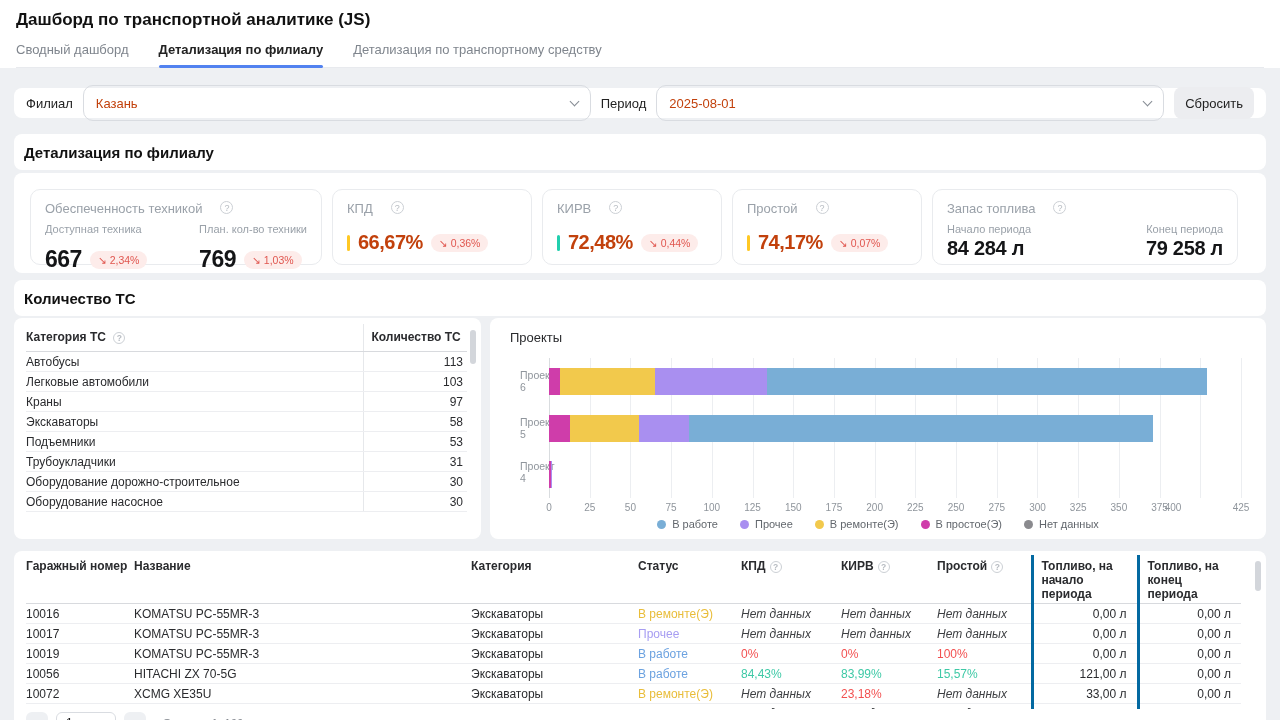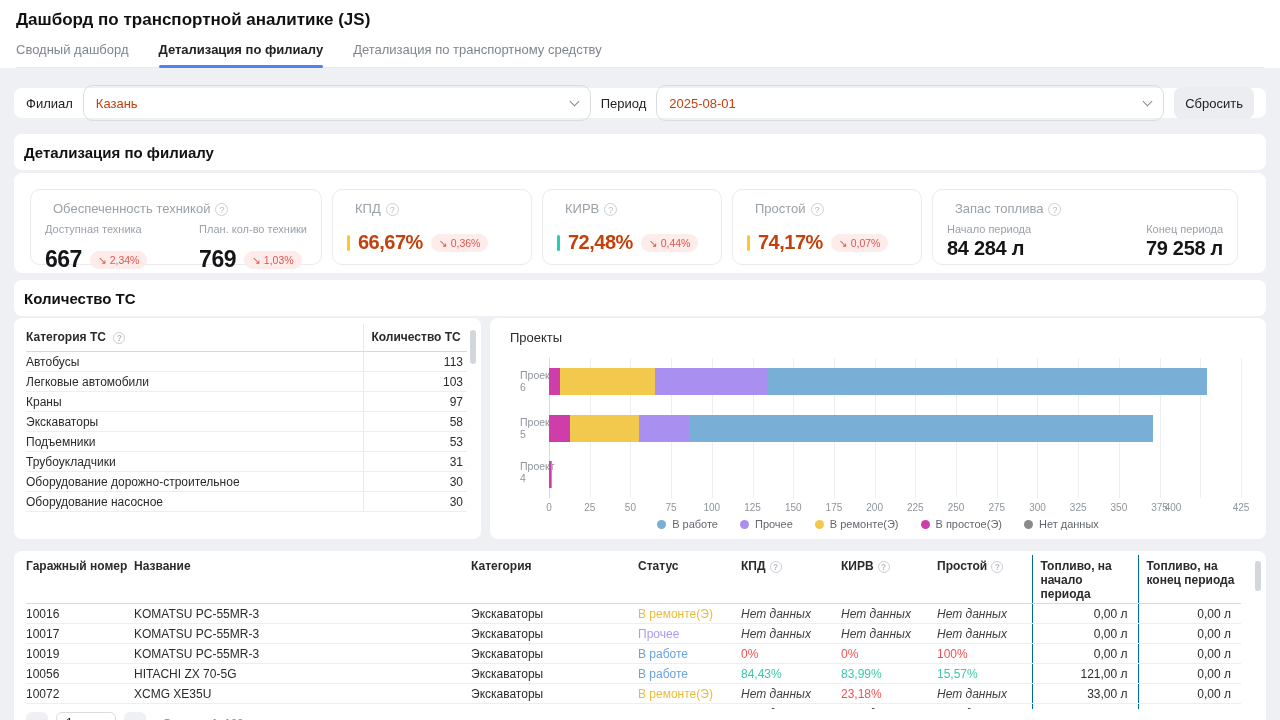--- a/index.html
+++ b/index.html
@@ -28,21 +28,21 @@
   .reset-btn { height:32px; padding:0 11px; background:#ecedf0; border:none; border-radius:8px;
     font-size:13px; font-family:inherit; color:#222; cursor:pointer; white-space:nowrap; }
 
   
   .title-band { height:36px; display:flex; align-items:center; padding:0 10px; }
   .sec-title { font-size:15px; font-weight:700; color:#111; }
 
   
   .kpi-band { margin-top:3px; height:100px; padding:16px 16px 0 16px; display:flex; gap:10px; }
   .kpi-card { border:1px solid #e9ebee; border-radius:10px; height:76px; padding:11px 14px; }
-  .card-title { display:flex; align-items:flex-end; gap:5px; font-size:13px; color:#9aa1a9;margin-left:8px; }
+  .card-title { display:flex; align-items:flex-start; gap:18px; font-size:13px; color:#9aa1a9; }
   .info { display:inline-block; width:13px; height:13px; border:1px solid #ccd0d5; border-radius:50%;
     font-size:9px; line-height:12px; text-align:center; color:#b6bbc1; cursor:pointer; }
   .metrics-row { display:flex; justify-content:space-between; margin-top:7px; }
   .metric-label { font-size:11px; color:#9aa1a9; }
   .value-row { display:flex; align-items:center; gap:8px; margin-top:11px; }
   .big-num { font-size:23px; font-weight:700; letter-spacing:-0.5px; color:#141517; }
   .pct-row { display:flex; align-items:center; gap:8px; margin-top:15px; }
   .accent { width:3px; height:16px; border-radius:2px; }
   .pct-num { font-size:20px; font-weight:700; letter-spacing:-0.5px; color:#c2410c; }
   .badge { background:#fdecea; color:#e0564f; font-size:10.5px; border-radius:10px;
@@ -78,21 +78,21 @@
   .leg-item { display:flex; align-items:center; gap:6px; font-size:11px; color:#62676d; }
   .leg-dot { width:9px; height:9px; border-radius:50%; }
 
   
   .main-card { margin-top:12px; height:185px; padding:4px 12px 0 12px; position:relative; overflow:hidden; }
   .main-table { width:1215px; table-layout:fixed; }
   .main-table th { text-align:left; vertical-align:top; font-weight:700; color:#2a2b2e;
     padding:4px 6px 2px 0; line-height:14px; border-bottom:1px solid #d8dade; height:30px; }
   .main-table td { height:20px; padding:0 6px 0 0; border-bottom:1px solid #edeef1; color:#2a2b2e;
     white-space:nowrap; overflow:hidden; }
-  .main-table .sep { border-left:1px solid #0369a1; padding-left:8px; }
+  .main-table .sep { border-left:3px solid #0369a1; padding-left:8px; }
   .main-table .num { text-align:right; padding-right:10px; }
   .c-nodata { font-style:italic; }
   .info-sm { width:12px; height:12px; line-height:11px; font-size:8.5px; margin-left:4px; }
 
   
   .pagination { position:absolute; left:0; right:0; bottom:0; height:27px; background:#fff;
     display:flex; align-items:center; padding-left:12px; gap:8px; }
   .pg-btn { width:22px; height:22px; border:none; border-radius:6px; background:#eef0f3; font-size:15px;
     line-height:20px; cursor:pointer; color:#44484e; font-family:inherit; }
   .pg-btn.disabled { color:#c0c4ca; }

